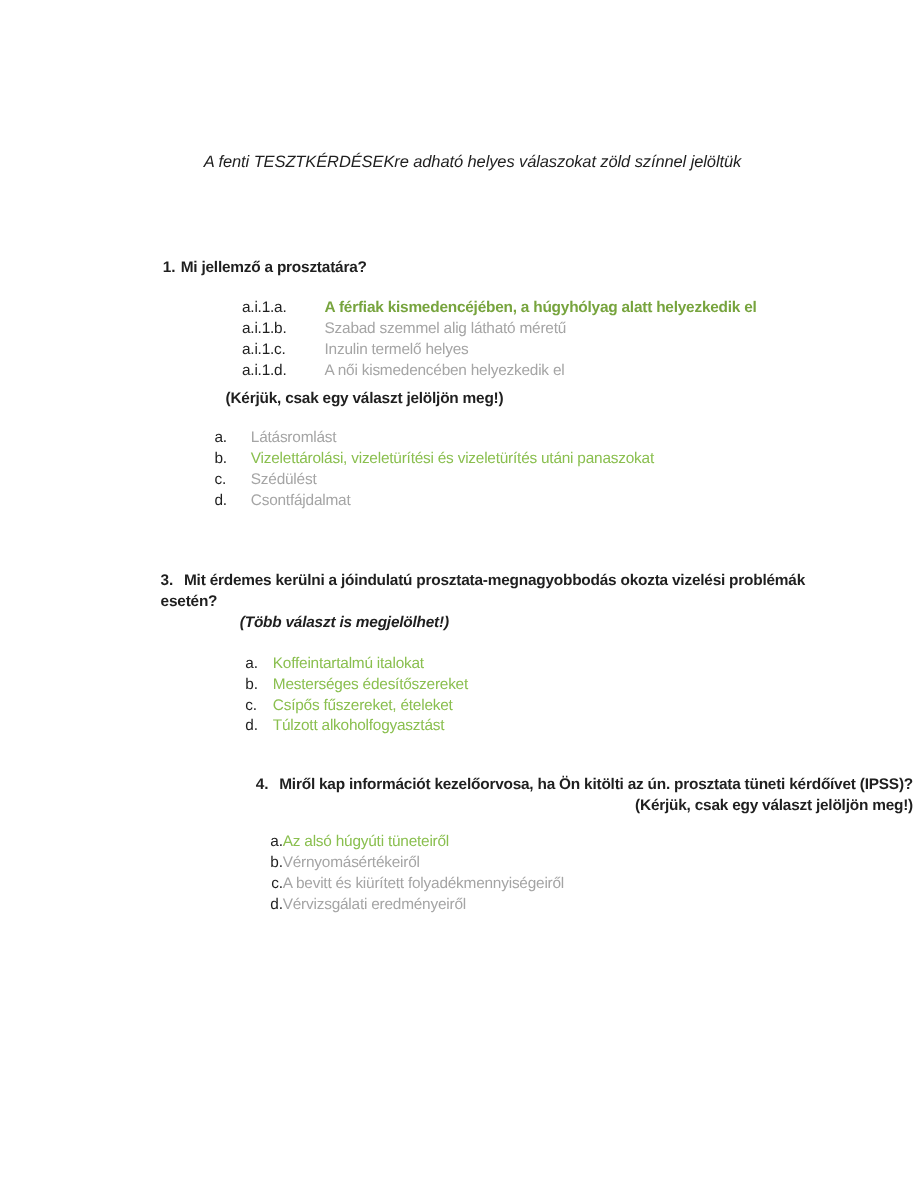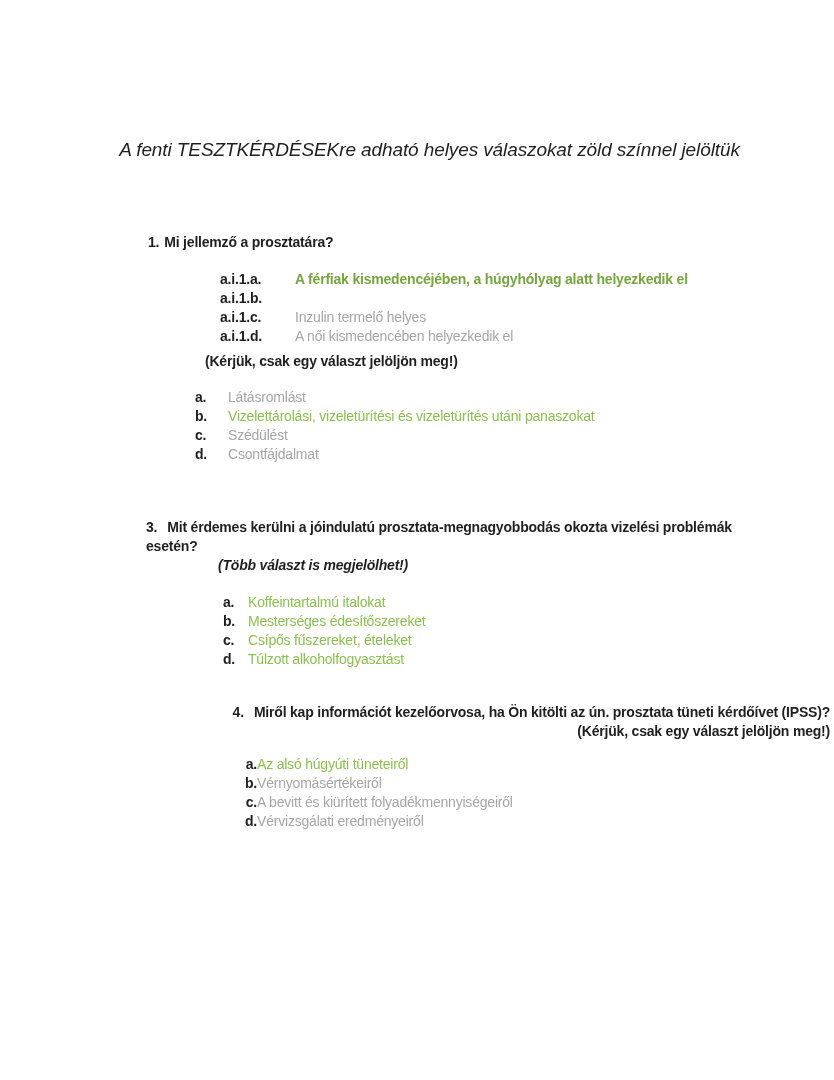--- a/index.html
+++ b/index.html
@@ -29,21 +29,21 @@
     text-align:center;
     font-size:15px;
     font-weight:bold;
     letter-spacing:-0.1px;
   }
   .subtitle{
     position:absolute;
     top:139px; left:25px; right:0;
     text-align:center;
     font-style:italic;
-    font-size:19px;
+    font-size:15px;
     letter-spacing:-0.1px;
   }
   .question{
     position:absolute;
     font-size:14px;
     line-height:19px;
     letter-spacing:-0.2px;
   }
   .q-heading{
     font-weight:bold;
@@ -57,21 +57,21 @@
   .q-instruction{
     font-weight:bold;
     color:var(--ink);
   }
   .options{list-style:none;}
   .opt-row{
     display:flex;
     align-items:baseline;
   }
   .opt-label{
-    font-weight:bold;
+    font-weight:normal;
     color:var(--ink);
     flex:0 0 auto;
   }
   .opt-text{flex:0 0 auto;}
   .opt-text.wrong{color:var(--gray);font-weight:normal;}
   .opt-text.correct{color:var(--green);font-weight:normal;}
   .opt-text.correct-bold{color:var(--green-bold);font-weight:bold;}
 
   
   .q1{left:148px; top:205px; width:660px;margin-top:28px;}
@@ -102,20 +102,21 @@
 
   <section class="question q1">
     <p class="q-heading"><span class="q-num">1.</span><span>Mi jellemző a prosztatára?</span></p>
     <ul class="options">
       <li class="opt-row">
         <span class="opt-label">a.i.1.a.</span>
         <span class="opt-text correct-bold">A férfiak kismedencéjében, a húgyhólyag alatt helyezkedik el</span>
       </li>
       <li class="opt-row">
         <span class="opt-label">a.i.1.b.</span>
+        <span class="opt-text wrong">Szabad szemmel alig látható méretű</span>
       </li>
       <li class="opt-row">
         <span class="opt-label">a.i.1.c.</span>
         <span class="opt-text wrong">Inzulin termelő helyes</span>
       </li>
       <li class="opt-row">
         <span class="opt-label">a.i.1.d.</span>
         <span class="opt-text wrong">A női kismedencében helyezkedik el</span>
       </li>
     </ul>

